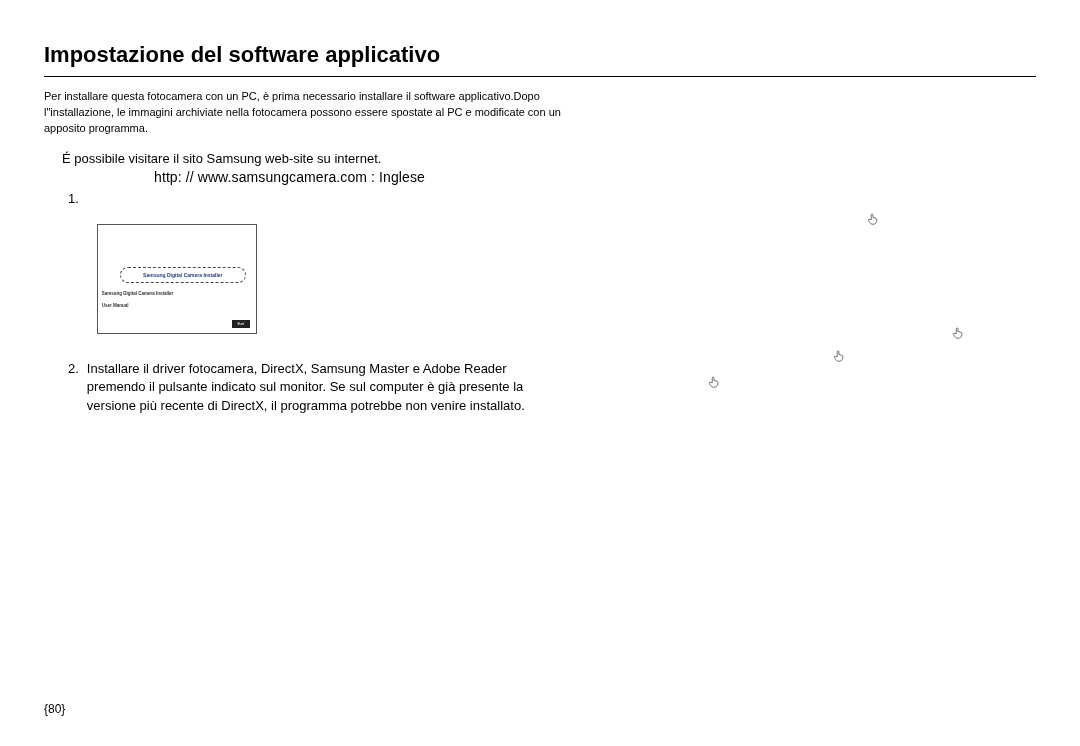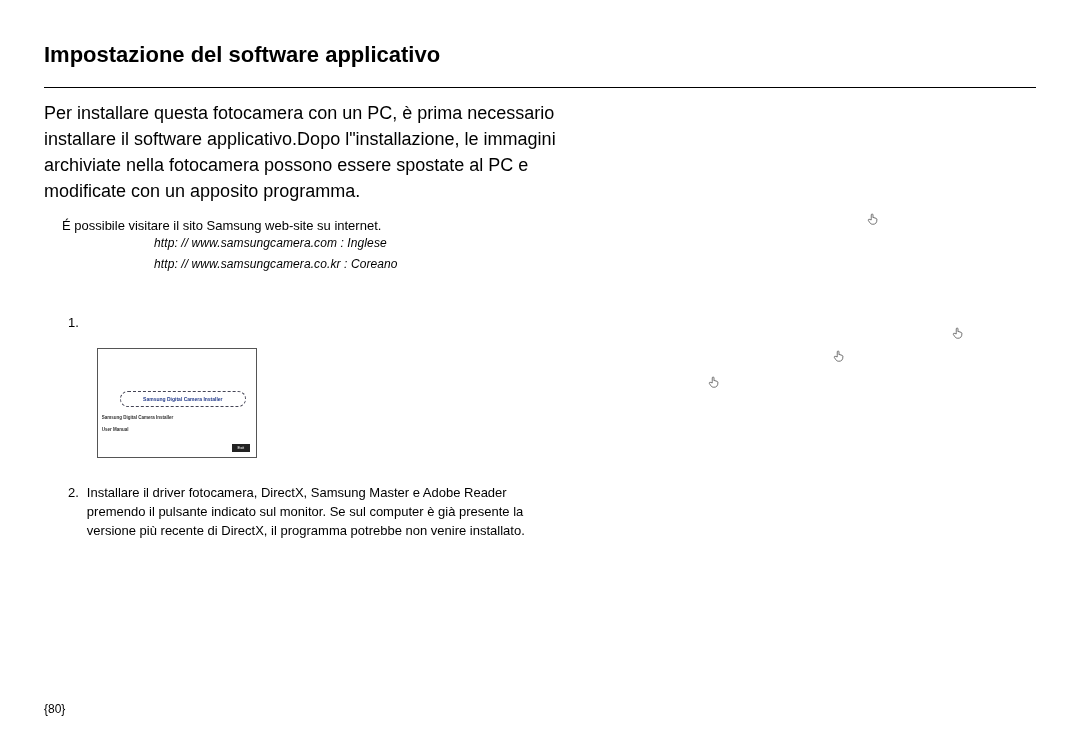--- a/index.html
+++ b/index.html
@@ -8,40 +8,38 @@
     height: 746px;
     background: #fff;
     font-family: Arial, Helvetica, sans-serif;
     color: #000;
     position: relative;
     padding: 42px 44px 30px 44px;
   }
   .title {
     font-size: 22px;
     font-weight: bold;
-    padding-bottom: 19px;
+    padding-bottom: 8px;
     border-bottom: 1px solid #000;
     margin-bottom: 12px;
   }
   .intro {
-    font-size: 18px;
+    font-size: 11px;
     line-height: 1.45;
     max-width: 530px;
     margin-bottom: 14px;
   }
   .website-note {
     font-size: 13px;
     margin-left: 18px;
   }
   .urls {
-    font-size: 12px;
+    font-size: 14px;
     line-height: 1.7;
     margin-left: 110px;
-    margin-bottom: 40px;
-    font-style: italic;
   }
   .urls div { letter-spacing: 0.1px; }
   .step {
     font-size: 13px;
     line-height: 1.45;
     margin-bottom: 16px;
   }
   .step1-row {
     display: flex;
     align-items: flex-start;
@@ -134,21 +132,20 @@
 <body>
 
 <div class="title">Impostazione del software applicativo</div>
 
 <div class="intro">Per installare questa fotocamera con un PC, è prima necessario installare il software applicativo.Dopo l"installazione, le immagini archiviate nella fotocamera possono essere spostate al PC e modificate con un apposito programma.</div>
 
 <div class="website-note">É possibile visitare il sito Samsung  web-site su internet.</div>
 
 <div class="urls">
   <div>http:  //  www.samsungcamera.com  :  Inglese</div>
-  <div>http:  //  www.samsungcamera.co.kr  :  Coreano</div>
 </div>
 
 <div class="step step1-row">
   <div class="step1-text">
     <div class="step-num">1.</div>
   </div>
   <div class="installer-img">
     <div class="installer-top">Samsung Digital Camera Installer</div>
     <div class="installer-mid">Samsung Digital Camera Installer</div>
     <div class="installer-manual">User Manual</div>

